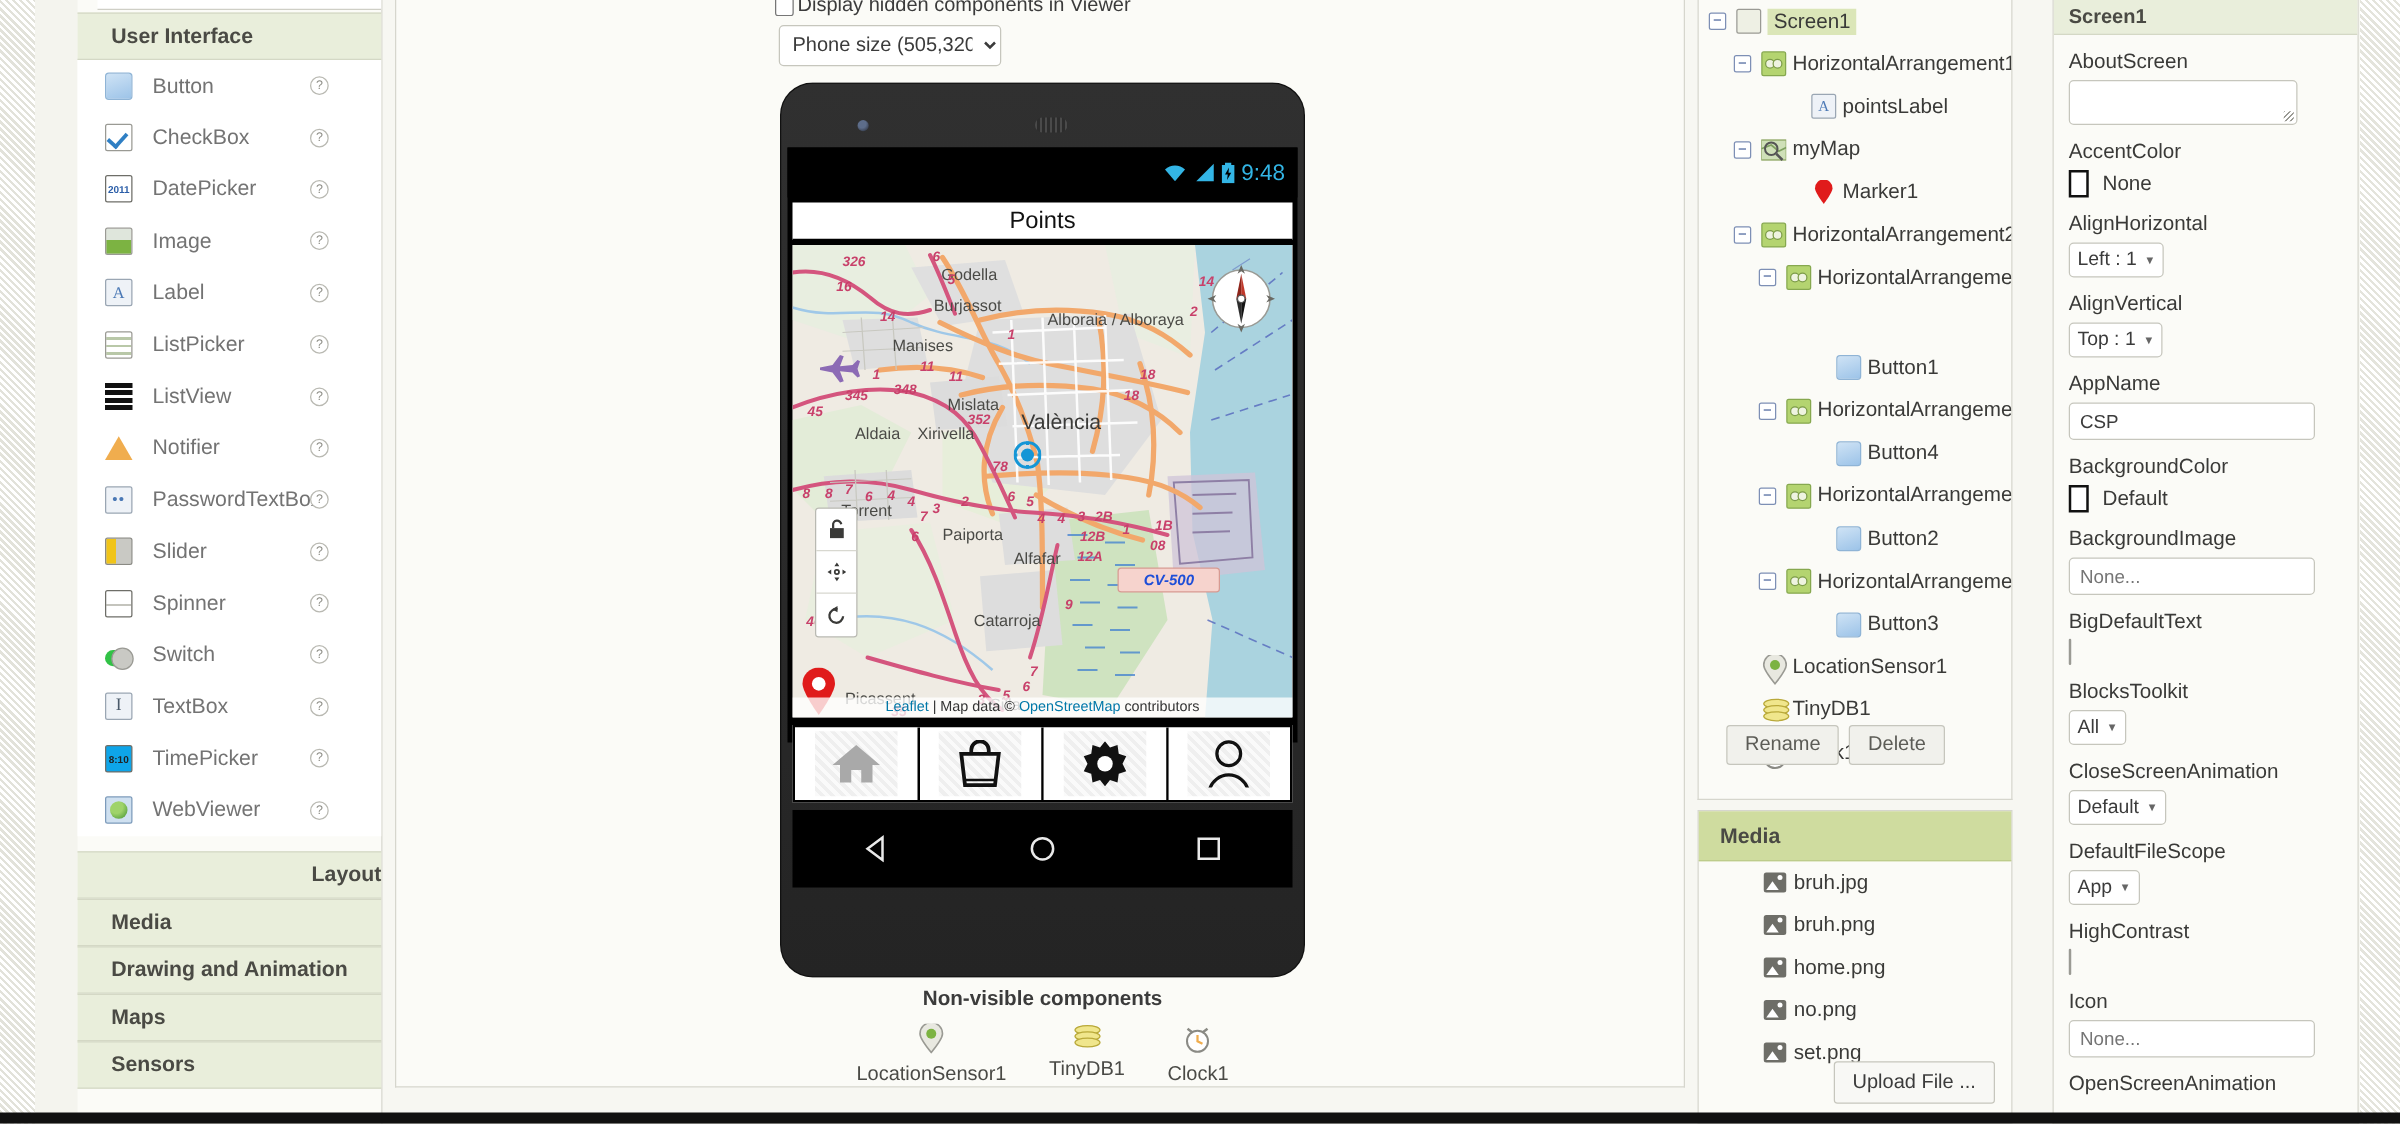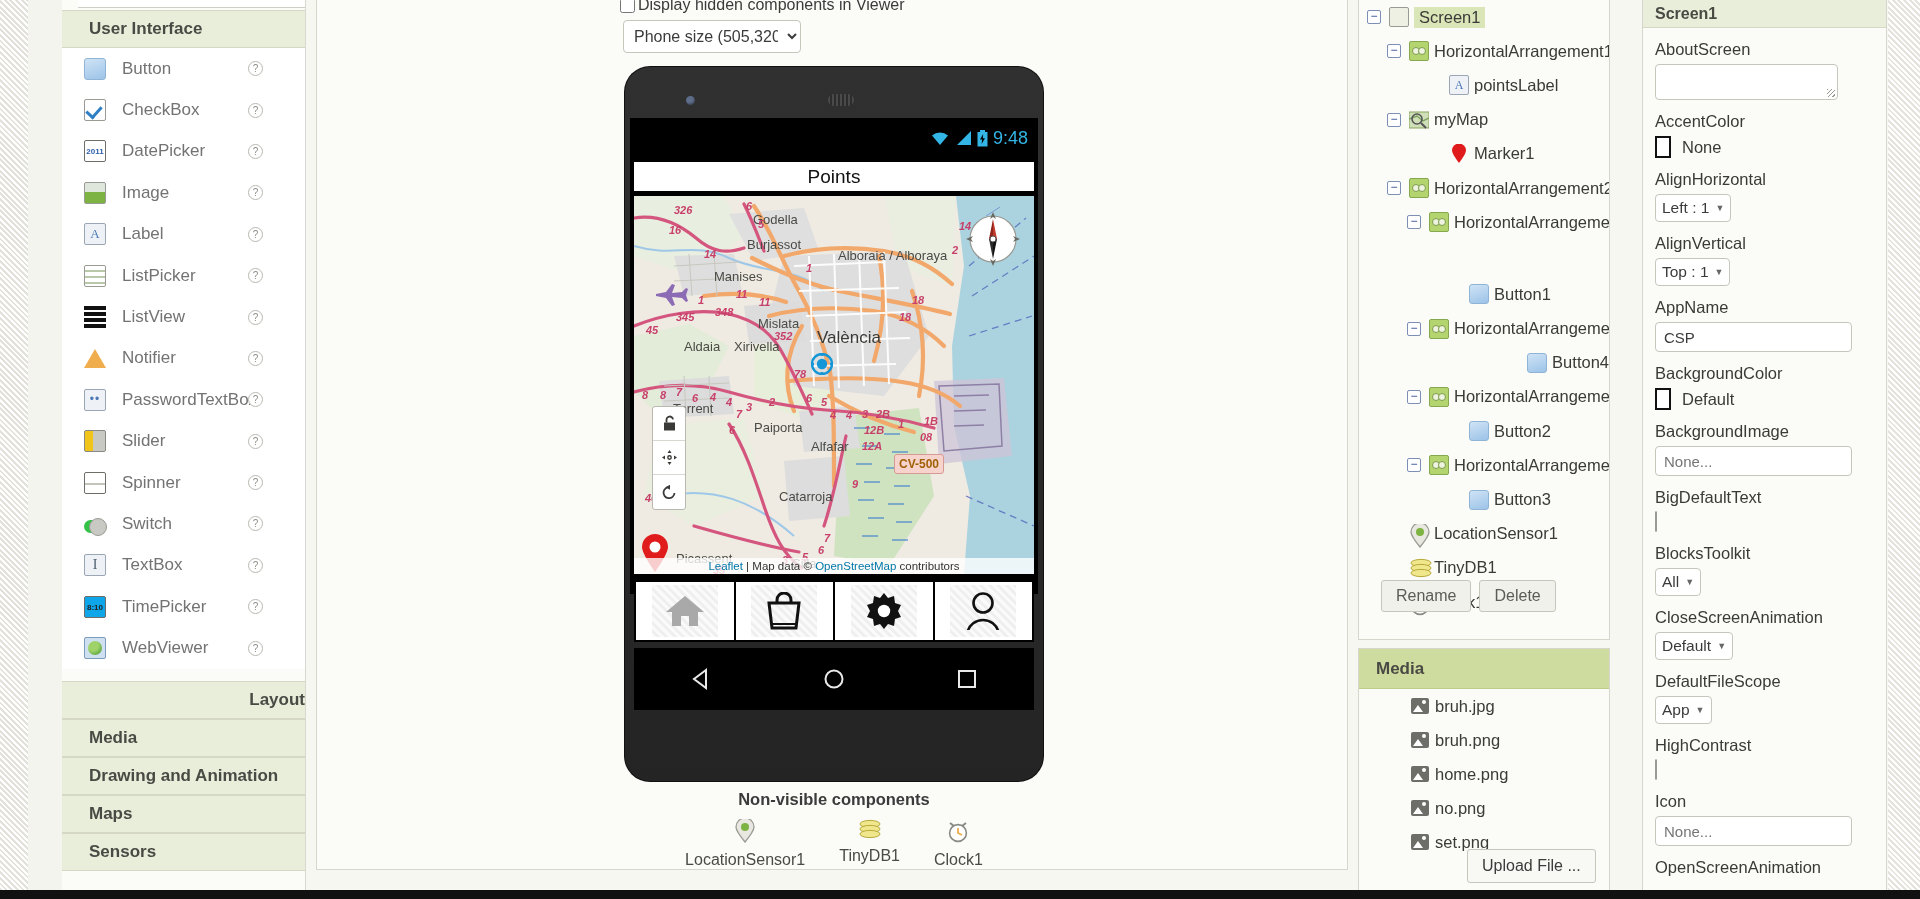--- a/index.html
+++ b/index.html
@@ -585,21 +585,21 @@
               <div class="rd-num" style="left: 218px; top: 282px;">9</div>
               <div class="rd-num" style="left: 11px; top: 296px;">46</div>
               <div class="rd-num" style="left: 79px; top: 368px;">35</div>
               <div class="rd-num" style="left: 148px; top: 358px;">3</div>
               <div class="rd-num" style="left: 168px; top: 355px;">5</div>
               <div class="rd-num" style="left: 184px; top: 348px;">6</div>
               <div class="rd-num" style="left: 190px; top: 336px;">7</div>
             </div>
 
           <div style="position:absolute;left:260px;top:258px;background:#f6d3cd;border:1px solid #d79a92;
-                      border-radius:3px;padding:2px 4px;font-size:12px;color:#a16207;font-weight:bold;">CV-500</div>
+                      border-radius:3px;padding:2px 20px;font-size:12px;color:#1d4ed8;font-weight:bold;font-style:italic;">CV-500</div>
 
           <div id="compass">
             <svg width="58" height="58" viewBox="0 0 58 58">
               <circle cx="29" cy="29" r="23" fill="#fff" stroke="#9a9a94" stroke-width="1.2"></circle>
               <path d="M29 2 L32 9 L29 7 L26 9 Z" fill="#6a6a64"></path>
               <path d="M56 29 L49 32 L51 29 L49 26 Z" fill="#6a6a64"></path>
               <path d="M2 29 L9 32 L7 29 L9 26 Z" fill="#6a6a64"></path>
               <path d="M29 56 L26 49 L29 51 L32 49 Z" fill="#6a6a64"></path>
               <path d="M29 9 L33 29 L29 29 Z" fill="#c0392b"></path>
               <path d="M29 9 L25 29 L29 29 Z" fill="#8e241a"></path>
@@ -776,21 +776,21 @@
         <div class="tree-row" style="padding-left: 88px; margin-top: 38px;">
           <span class="toggle-spacer"></span>
           <span class="tnode-ico ico-btn2"></span>
           <span class="tnode-label">Button1</span>
         </div>
         <div class="tree-row" style="padding-left: 48px;">
           <span class="toggle">−</span>
           <span class="tnode-ico ico-harr"></span>
           <span class="tnode-label">HorizontalArrangemen</span>
         </div>
-        <div class="tree-row" style="padding-left: 88px; justify-content: flex-end;">
+        <div class="tree-row" style="padding-left: 88px;">
           <span class="toggle-spacer"></span>
           <span class="tnode-ico ico-btn2"></span>
           <span class="tnode-label">Button4</span>
         </div>
         <div class="tree-row" style="padding-left: 48px;">
           <span class="toggle">−</span>
           <span class="tnode-ico ico-harr"></span>
           <span class="tnode-label">HorizontalArrangemen</span>
         </div>
         <div class="tree-row" style="padding-left: 88px;">

